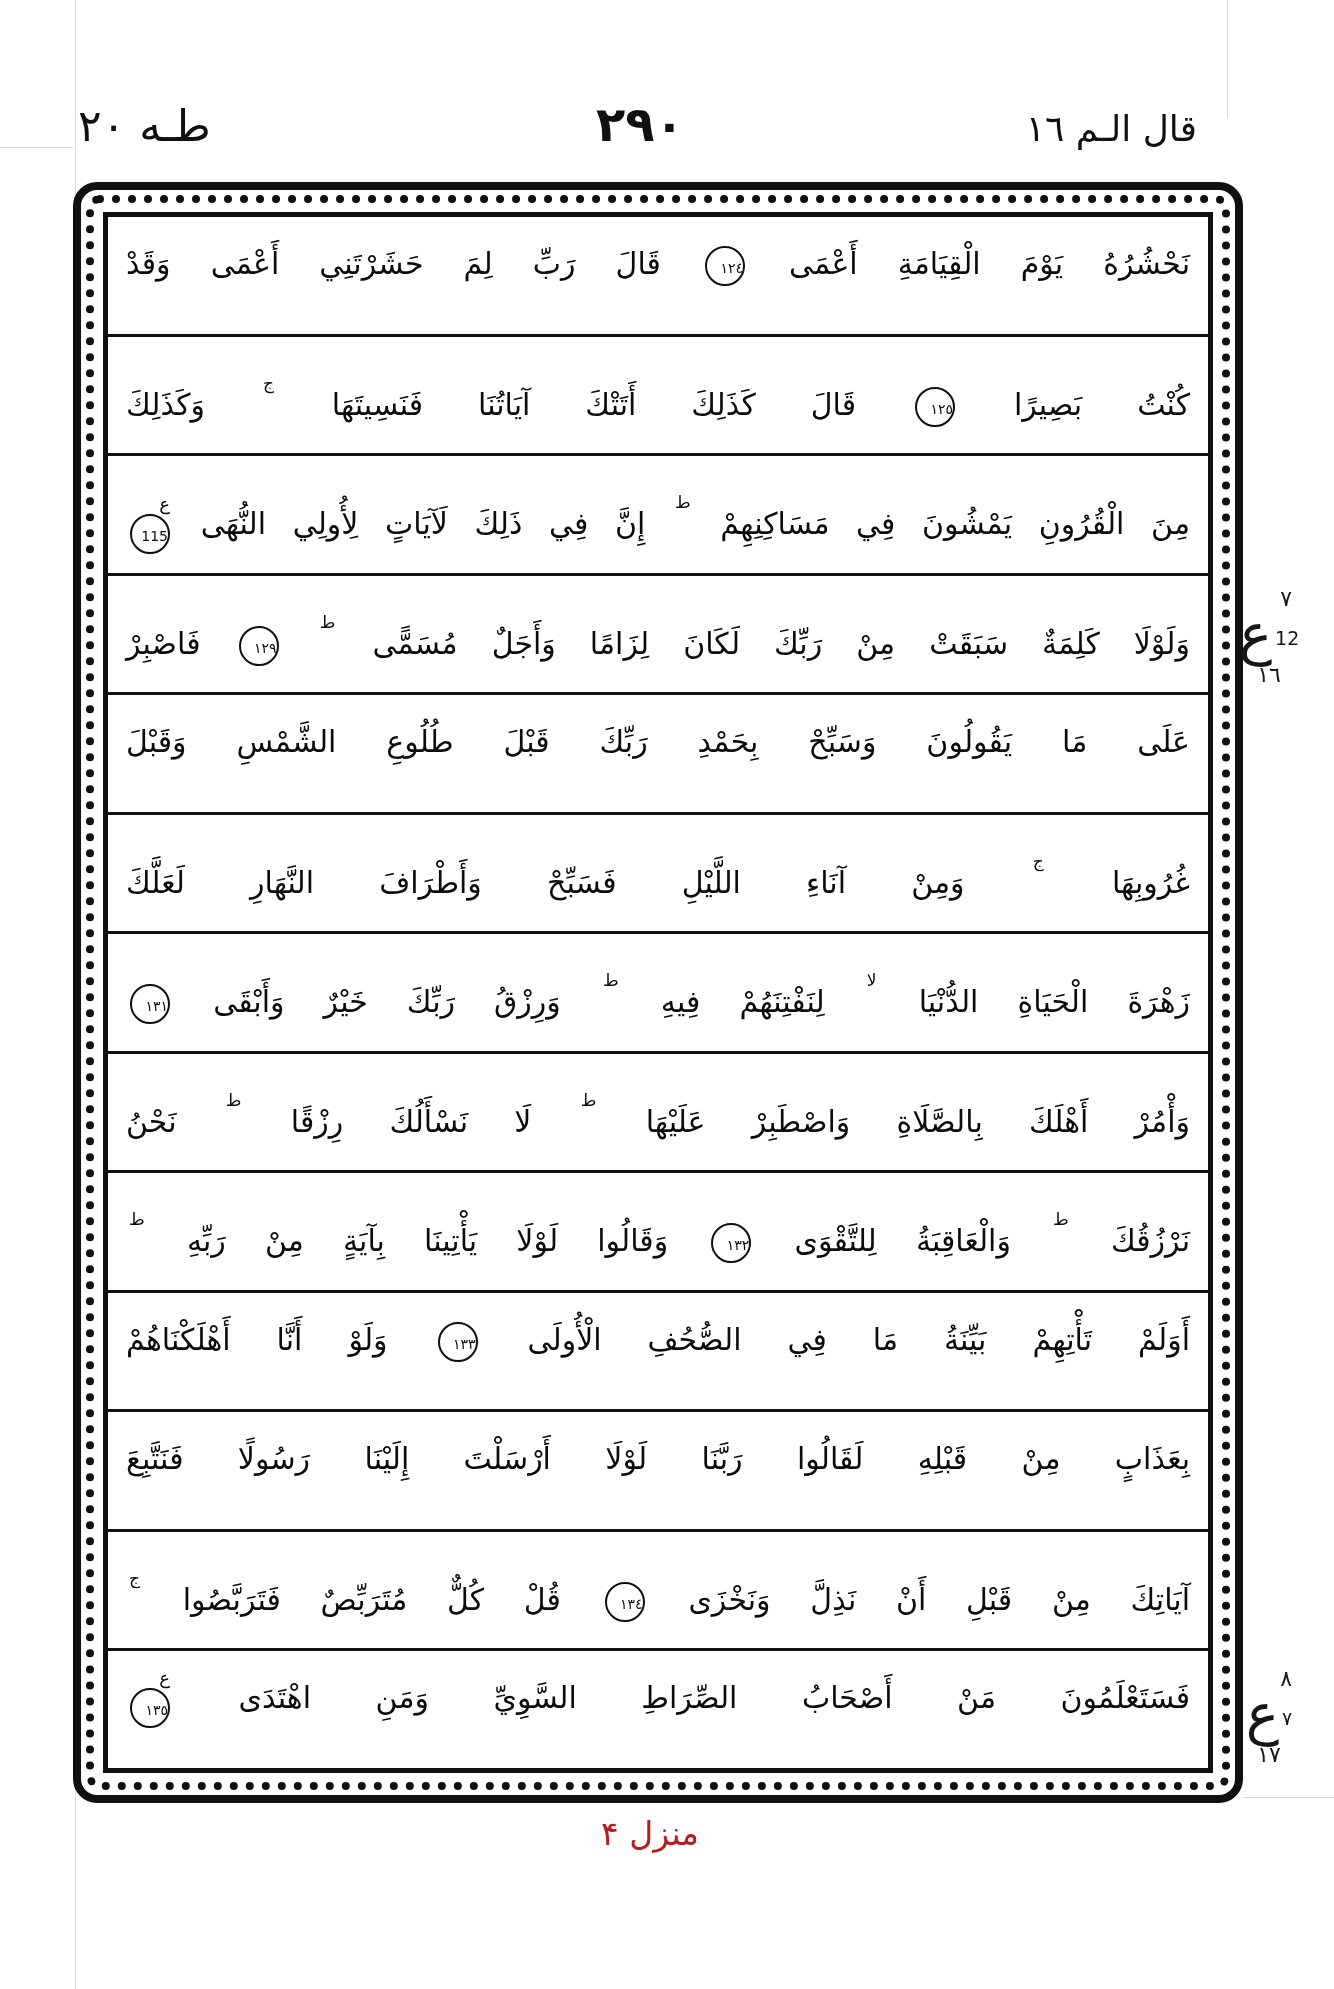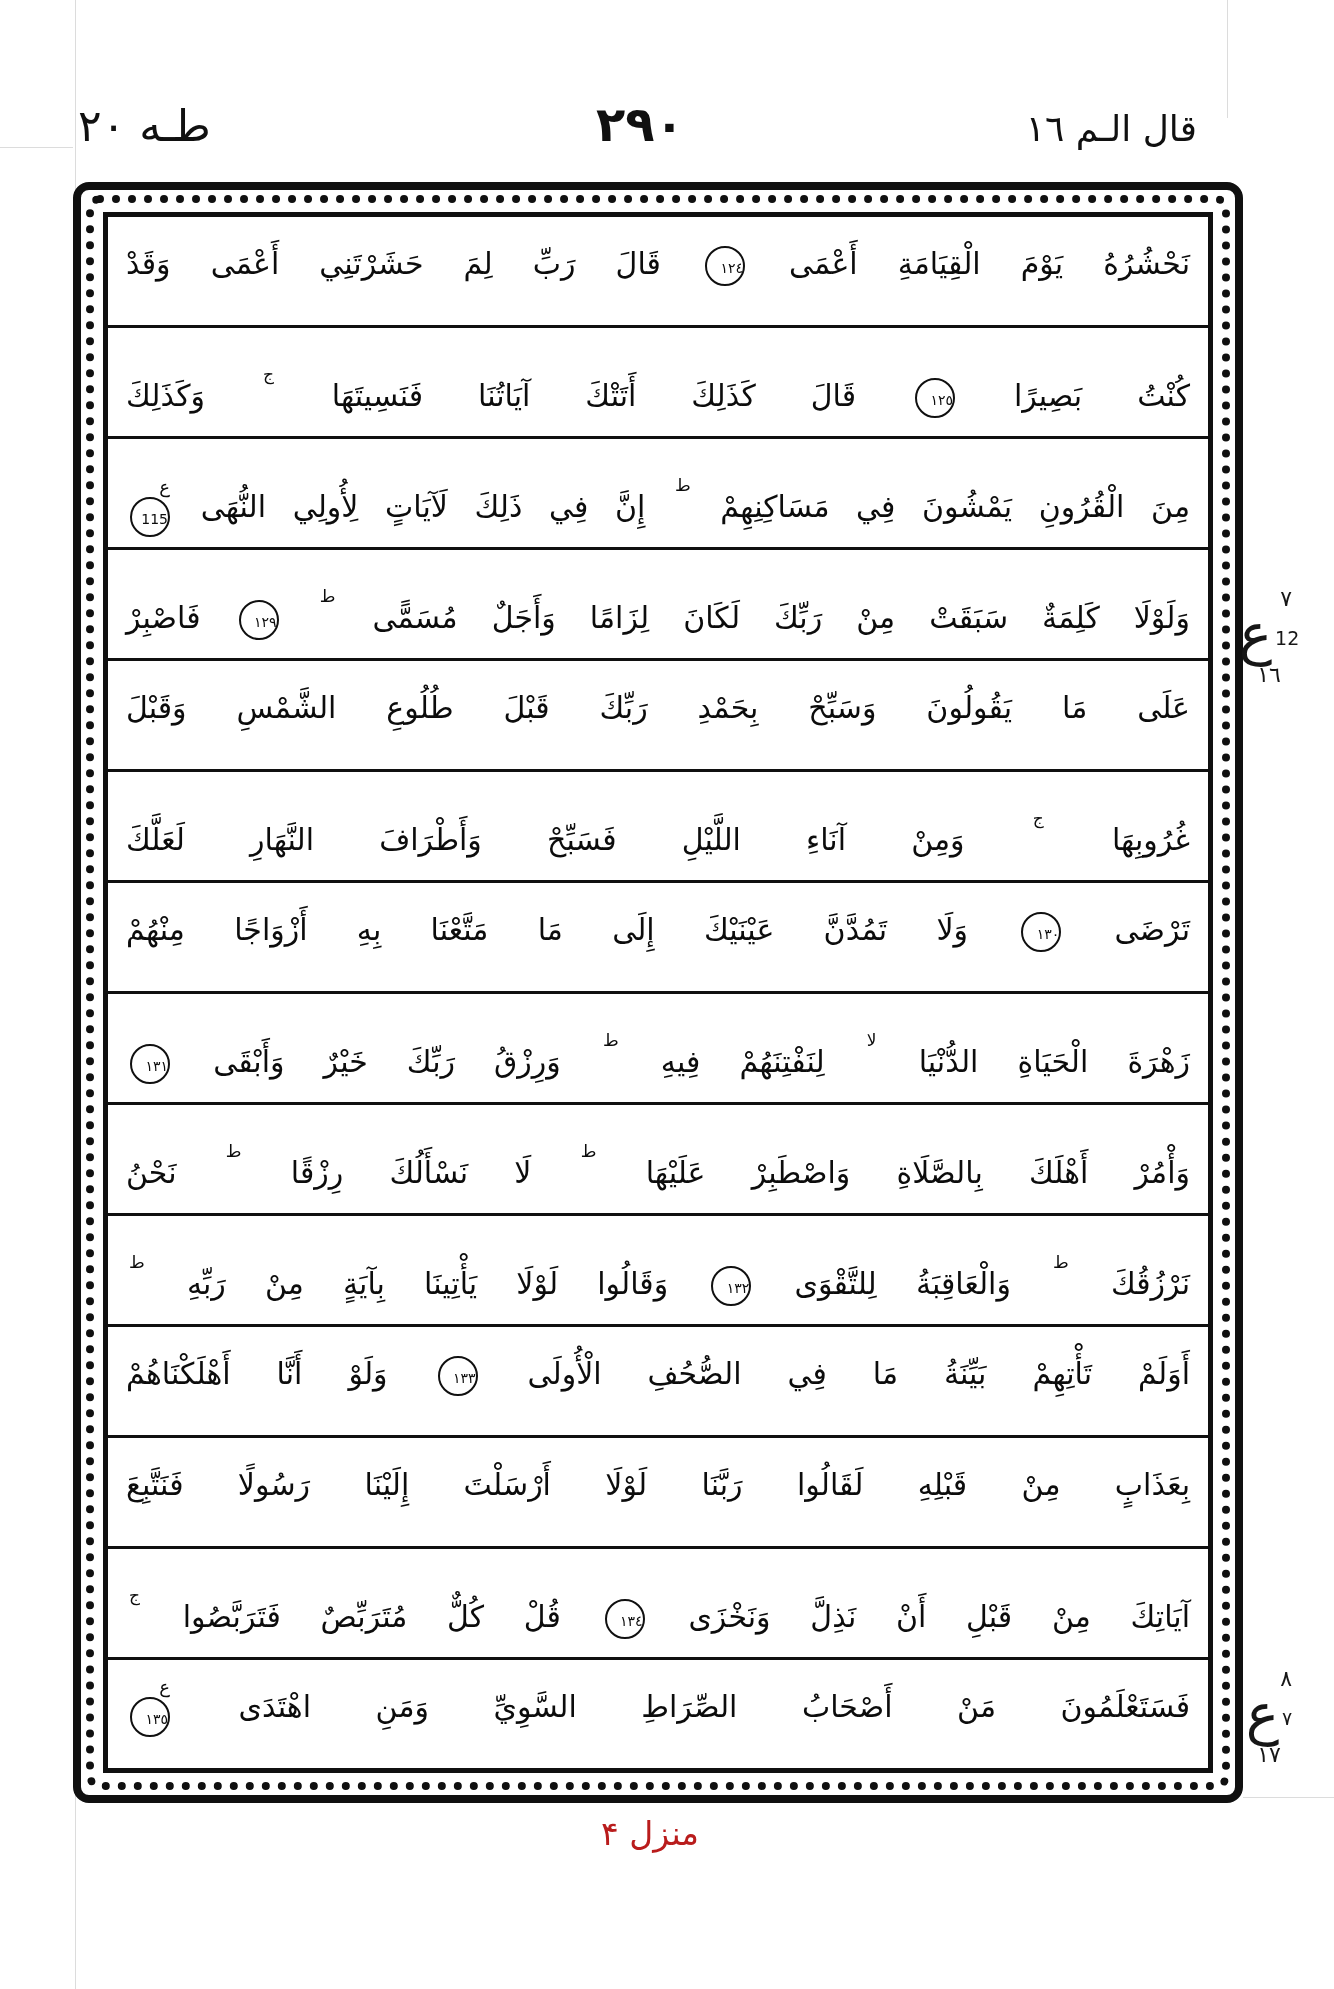--- a/index.html
+++ b/index.html
@@ -12,21 +12,21 @@
   
   .scanline{position:absolute;background:#dcdcdc;}
   
   .hdr{position:absolute;direction:rtl;white-space:nowrap;color:#101010;}
   .hdr-right{top:108px;right:137px;font-size:36px;}
   .hdr-center{top:96px;left:540px;width:200px;text-align:center;font-size:48px;font-weight:bold;}
   .hdr-left{top:100px;left:78px;font-size:44px;}
   
   .frame-outer{
     position:absolute;left:73px;top:182px;width:1170px;height:1621px;
-    border:8px solid #101010;border-radius:16px;box-sizing:border-box;
+    border:8px solid #101010;border-radius:24px;box-sizing:border-box;
   }
   .frame-beads{
     position:absolute;inset:5px;border:8px dotted #101010;border-radius:14px;
   }
   .frame-inner{
     position:absolute;inset:22px;border:5px solid #101010;
     display:flex;flex-direction:column;background:#ffffff;
   }
   
   .qline{
@@ -78,21 +78,20 @@
 
 <div class="frame-outer">
   <div class="frame-beads"></div>
   <div class="frame-inner">
       <div class="qline"><span class="seg">نَحْشُرُهُ يَوْمَ الْقِيَامَةِ أَعْمَى</span> <span class="verse-wrap"><span class="verse-circle">١٢٤</span></span> <span class="seg">قَالَ رَبِّ لِمَ حَشَرْتَنِي أَعْمَى وَقَدْ</span> </div>
       <div class="qline"><span class="seg">كُنْتُ بَصِيرًا</span> <span class="verse-wrap"><span class="verse-circle">١٢٥</span></span> <span class="seg">قَالَ كَذَلِكَ أَتَتْكَ آيَاتُنَا فَنَسِيتَهَا</span> <span class="pause">ج</span> <span class="seg">وَكَذَلِكَ</span> </div>
       <div class="qline"><span class="seg">مِنَ الْقُرُونِ يَمْشُونَ فِي مَسَاكِنِهِمْ</span> <span class="pause">ط</span> <span class="seg">إِنَّ فِي ذَلِكَ لَآيَاتٍ لِأُولِي النُّهَى</span> <span class="verse-wrap"><span class="mini-ayn">ع</span><span class="verse-circle">115</span></span> </div>
       <div class="qline"><span class="seg">وَلَوْلَا كَلِمَةٌ سَبَقَتْ مِنْ رَبِّكَ لَكَانَ لِزَامًا وَأَجَلٌ مُسَمًّى</span> <span class="pause">ط</span> <span class="verse-wrap"><span class="verse-circle">١٢٩</span></span> <span class="seg">فَاصْبِرْ</span> </div>
       <div class="qline"><span class="seg">عَلَى مَا يَقُولُونَ وَسَبِّحْ بِحَمْدِ رَبِّكَ قَبْلَ طُلُوعِ الشَّمْسِ وَقَبْلَ</span> </div>
       <div class="qline"><span class="seg">غُرُوبِهَا</span> <span class="pause">ج</span> <span class="seg">وَمِنْ آنَاءِ اللَّيْلِ فَسَبِّحْ وَأَطْرَافَ النَّهَارِ لَعَلَّكَ</span> </div>
-      <div class="qline"><span class="seg">تَرْضَى</span> <span class="verse-wrap"><span class="verse-circle">١٣٠</span></span> <span class="seg">وَلَا تَمُدَّنَّ عَيْنَيْكَ إِلَى مَا مَتَّعْنَا بِهِ أَزْوَاجًا مِنْهُمْ</span> </div>
       <div class="qline"><span class="seg">زَهْرَةَ الْحَيَاةِ الدُّنْيَا</span> <span class="pause">لا</span> <span class="seg">لِنَفْتِنَهُمْ فِيهِ</span> <span class="pause">ط</span> <span class="seg">وَرِزْقُ رَبِّكَ خَيْرٌ وَأَبْقَى</span> <span class="verse-wrap"><span class="verse-circle">١٣١</span></span> </div>
       <div class="qline"><span class="seg">وَأْمُرْ أَهْلَكَ بِالصَّلَاةِ وَاصْطَبِرْ عَلَيْهَا</span> <span class="pause">ط</span> <span class="seg">لَا نَسْأَلُكَ رِزْقًا</span> <span class="pause">ط</span> <span class="seg">نَحْنُ</span> </div>
       <div class="qline"><span class="seg">نَرْزُقُكَ</span> <span class="pause">ط</span> <span class="seg">وَالْعَاقِبَةُ لِلتَّقْوَى</span> <span class="verse-wrap"><span class="verse-circle">١٣٢</span></span> <span class="seg">وَقَالُوا لَوْلَا يَأْتِينَا بِآيَةٍ مِنْ رَبِّهِ</span> <span class="pause">ط</span> </div>
       <div class="qline"><span class="seg">أَوَلَمْ تَأْتِهِمْ بَيِّنَةُ مَا فِي الصُّحُفِ الْأُولَى</span> <span class="verse-wrap"><span class="verse-circle">١٣٣</span></span> <span class="seg">وَلَوْ أَنَّا أَهْلَكْنَاهُمْ</span> </div>
       <div class="qline"><span class="seg">بِعَذَابٍ مِنْ قَبْلِهِ لَقَالُوا رَبَّنَا لَوْلَا أَرْسَلْتَ إِلَيْنَا رَسُولًا فَنَتَّبِعَ</span> </div>
       <div class="qline"><span class="seg">آيَاتِكَ مِنْ قَبْلِ أَنْ نَذِلَّ وَنَخْزَى</span> <span class="verse-wrap"><span class="verse-circle">١٣٤</span></span> <span class="seg">قُلْ كُلٌّ مُتَرَبِّصٌ فَتَرَبَّصُوا</span> <span class="pause">ج</span> </div>
       <div class="qline"><span class="seg">فَسَتَعْلَمُونَ مَنْ أَصْحَابُ الصِّرَاطِ السَّوِيِّ وَمَنِ اهْتَدَى</span> <span class="verse-wrap"><span class="mini-ayn">ع</span><span class="verse-circle">١٣٥</span></span> </div>
     </div>
 </div>
 

